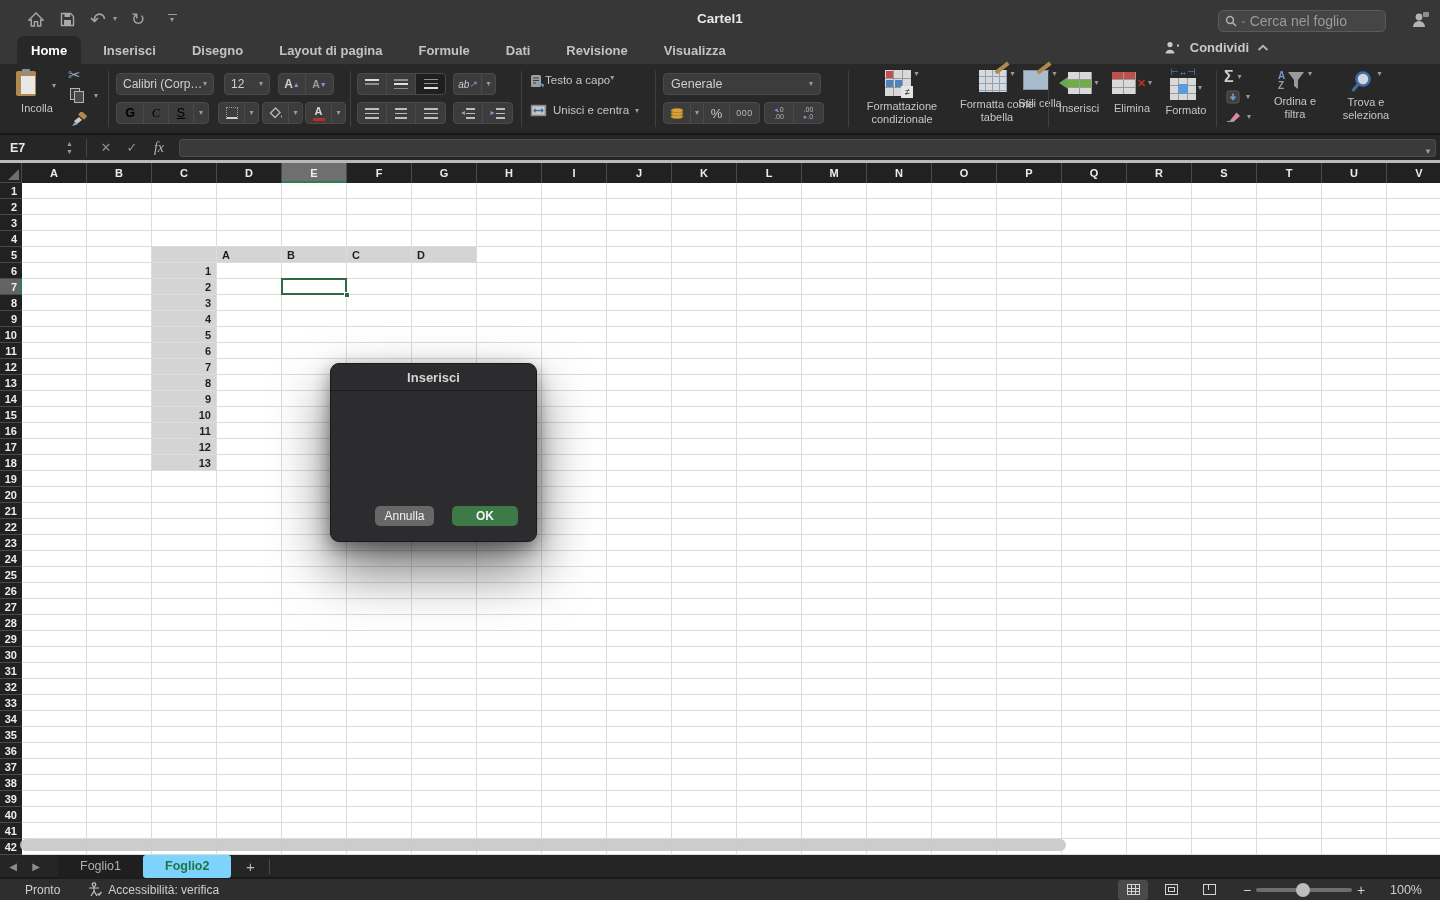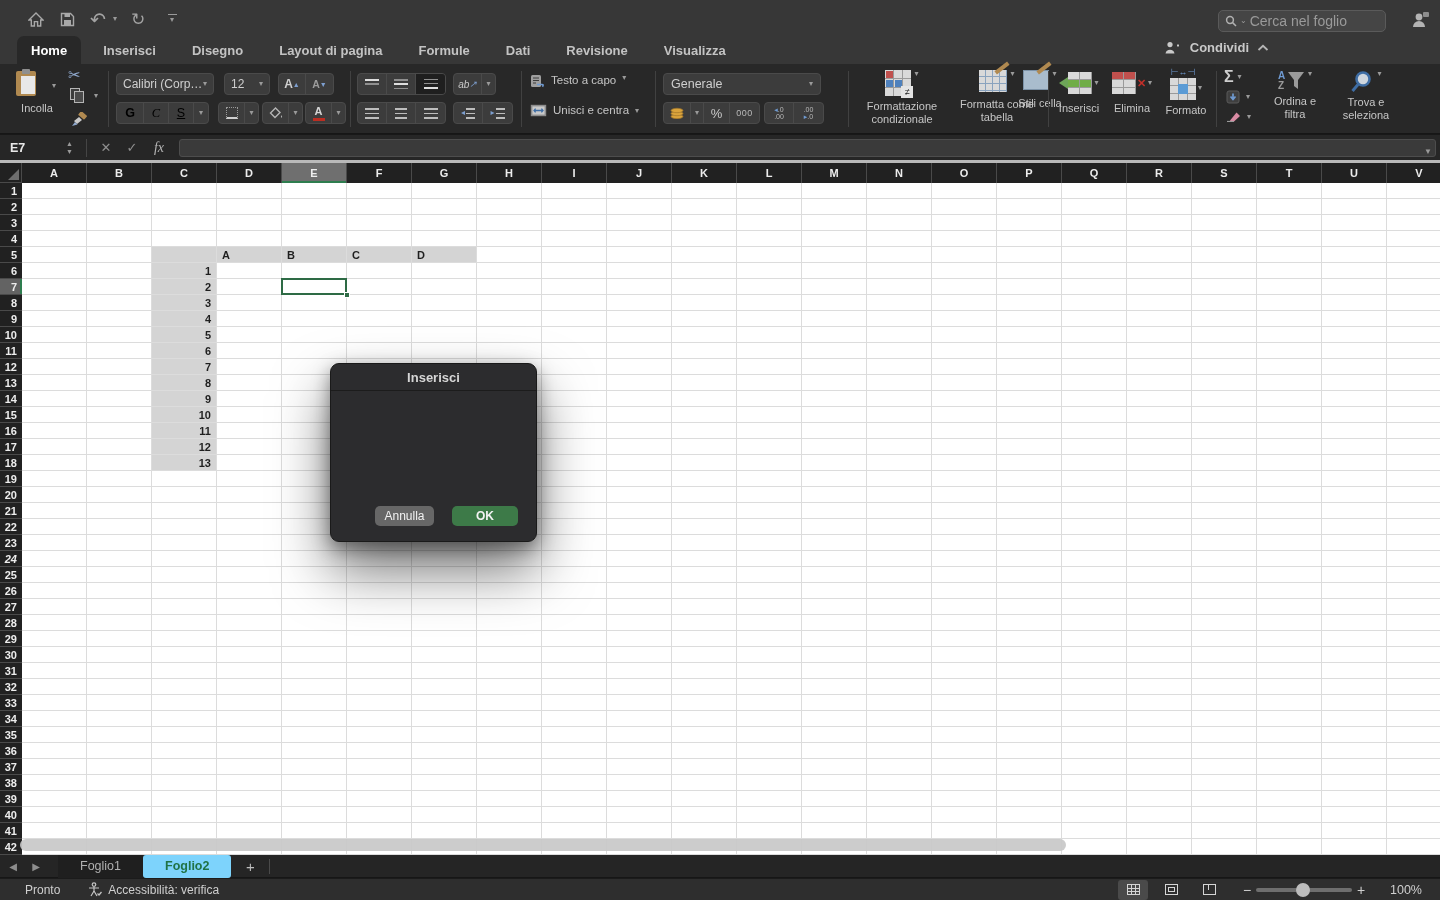--- a/index.html
+++ b/index.html
@@ -164,20 +164,21 @@
     <div class="tb-ico" style="left:110px;width:10px">
         <span class="caret">▾</span>
       </div>
     <div class="tb-ico" style="left:128px;font-size:17px">↻</div>
     <div class="tb-ico" style="left:162px">
       <div style="display:flex;flex-direction:column;align-items:center;gap:1px">
           <div style="width:9px;height:1.5px;background:#9a9a9a"></div>
           <span class="caret">▾</span>
         </div>
     </div>
+    <div id="doc-title">Cartel1</div>
     <div id="searchbox">
       <span>
         <svg width="12" height="12" viewBox="0 0 12 12">
             <circle cx="5" cy="5" r="3.4" fill="none" stroke="#b0b0b0" stroke-width="1.5"></circle>
             <line x1="7.6" y1="7.6" x2="11" y2="11" stroke="#b0b0b0" stroke-width="1.5"></line>
           </svg>
       </span>
       <span class="caret">⌄</span>
       <input placeholder="Cerca nel foglio" style="">
     </div>
@@ -337,21 +338,21 @@
           </div>
         <div style="width:29px;gap:1px">
             <span class="caret blue" style="font-size:8px">▸</span>
             <div class="lines" style="width:9px"></div>
           </div>
       </div>
     </div>
     <div class="rdiv" style="left:521px"></div>
 
     <div class="rgroup" style="left:530px;width:120px">
-      <div style="position:absolute;left:0;top:10px;display:flex;gap:6px">
+      <div style="position:absolute;left:0;top:10px;display:flex;">
         <span>
           <svg width="15" height="14" viewBox="0 0 15 14">
               <rect x="1" y="1" width="10" height="12" rx="1.5" fill="#9f9f9f"></rect>
               <path d="M3 4 h6 M3 6.5 h6 M3 9 h3" stroke="#3c3c3c" stroke-width="1"></path>
               <path d="M7 10.5 h5 q2 0 0.5 2.2" fill="none" stroke="#6f9ad1" stroke-width="1.6"></path>
             </svg>
         </span>
         <span class="rlabel" style="font-size:11.5px">Testo a capo</span>
         <span class="caret">▾</span>
       </div>
@@ -593,21 +594,21 @@
         <div class="rh" style="top: 208px;">14</div>
         <div class="rh" style="top: 224px;">15</div>
         <div class="rh" style="top: 240px;">16</div>
         <div class="rh" style="top: 256px;">17</div>
         <div class="rh" style="top: 272px;">18</div>
         <div class="rh" style="top: 288px;">19</div>
         <div class="rh" style="top: 304px;">20</div>
         <div class="rh" style="top: 320px;">21</div>
         <div class="rh" style="top: 336px;">22</div>
         <div class="rh" style="top: 352px;">23</div>
-        <div class="rh" style="top: 368px; font-style: italic;">24</div>
+        <div class="rh" style="top: 368px;">24</div>
         <div class="rh" style="top: 384px;">25</div>
         <div class="rh" style="top: 400px;">26</div>
         <div class="rh" style="top: 416px;">27</div>
         <div class="rh" style="top: 432px;">28</div>
         <div class="rh" style="top: 448px;">29</div>
         <div class="rh" style="top: 464px;">30</div>
         <div class="rh" style="top: 480px;">31</div>
         <div class="rh" style="top: 496px;">32</div>
         <div class="rh" style="top: 512px;">33</div>
         <div class="rh" style="top: 528px;">34</div>

